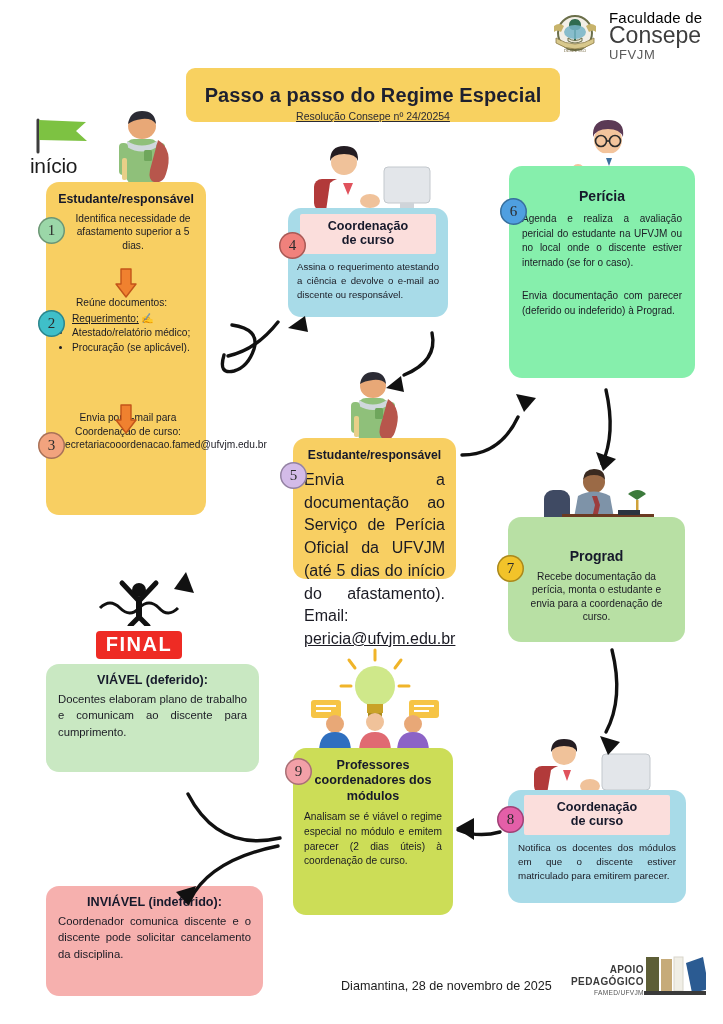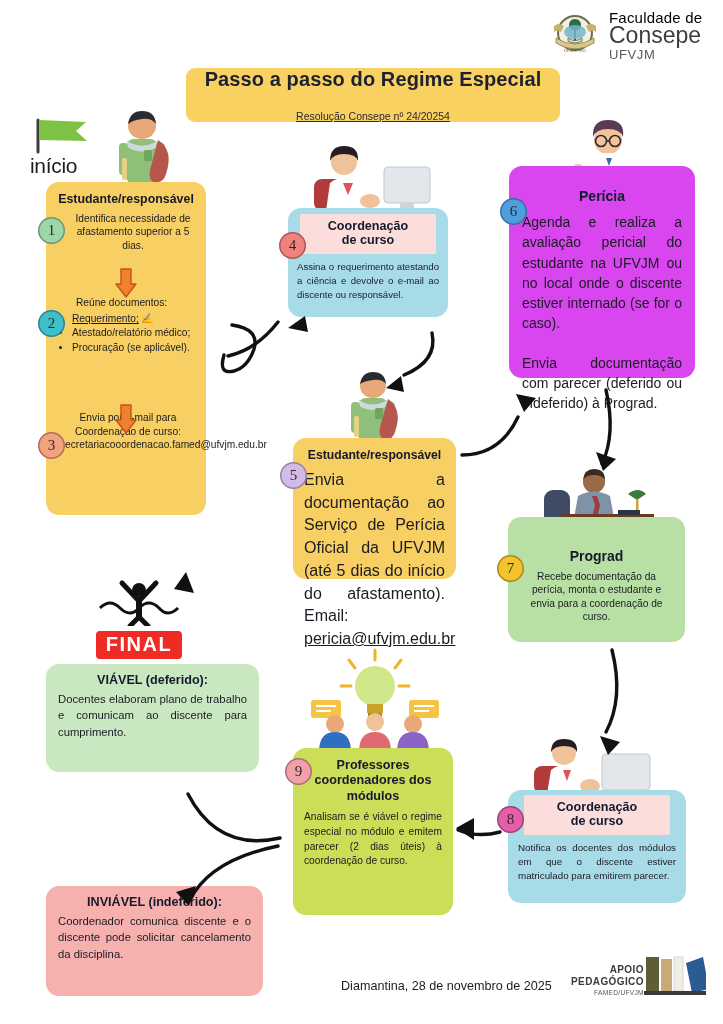--- a/index.html
+++ b/index.html
@@ -16,21 +16,21 @@
   .crest { width: 54px; height: 54px; position: relative; }
   .logo-text { line-height: 1.0; color: #4b4b4b; }
   .logo-l1 { font-size: 15px; letter-spacing: .2px; color: #000000; }
   .logo-l2 { font-size: 23px; color: #3d3d3d; margin-top: -1px; }
   .logo-l3 { font-size: 13px; color: #5a5a5a; letter-spacing: .6px; margin-top: 1px; }
 
   
   .title-banner {
     position: absolute; left: 186px; top: 68px; width: 374px; height: 54px;
     background: #f8d160; border-radius: 9px;
-    display: flex; flex-direction: column; align-items: center; justify-content: space-between;
+    display: flex; flex-direction: column; align-items: center; justify-content: flex-end;
   }
   .title-banner .t1 { font-size: 20px; font-weight: bold; color: #1d2030; letter-spacing: .1px; }
   .title-banner .t2 { font-size: 10.5px; color: #2a2a33; text-decoration: underline; margin-top: 3px; }
 
   
   .box { position: absolute; border-radius: 13px; }
   .box .hd { font-weight: bold; text-align: center; color: #16192b; }
   .body-j { text-align: justify; text-align-last: left; color: #1b1b24; }
 
   .badge {
@@ -54,23 +54,23 @@
 
   .arrow-down-orange { position: absolute; width: 22px; height: 30px; }
 
   
   #box4 { left: 288px; top: 208px; width: 160px; height: 109px; background: #a8dbe8; }
   .pinkhdr { background: #fbdedc; padding: 5px 6px 6px; border-radius: 2px; margin: 6px 12px 0; }
   .pinkhdr .hd { font-size: 12.6px; line-height: 1.15; }
   #box4 .body-j { font-size: 9.6px; line-height: 1.45; padding: 6px 9px 0; }
 
   
-  #box6 { left: 509px; top: 166px; width: 186px; height: 212px; background: #d946ef; }
+  #box6 { left: 509px; top: 166px; width: 186px; height: 212px; background: #86efac; }
   #box6 .hd { font-size: 14px; padding-top: 22px; }
-  #box6 .body-j { font-size: 14px; line-height: 1.45; padding: 8px 13px 0; }
+  #box6 .body-j { font-size: 10px; line-height: 1.45; padding: 8px 13px 0; }
   #box6 .body-j.second { padding-top: 19px; }
 
   
   #box5 { left: 293px; top: 438px; width: 163px; height: 141px; background: #f8cf62; }
   #box5 .hd { font-size: 12.2px; padding-top: 10px; }
   #box5 .body-j { font-size: 16px; line-height: 1.42; padding: 7px 11px 0; }
   .maillink { display:block; text-decoration: underline; color:#1b1b24; }
 
   
   #box7 { left: 508px; top: 517px; width: 177px; height: 125px; background: #b8e0a4; }

